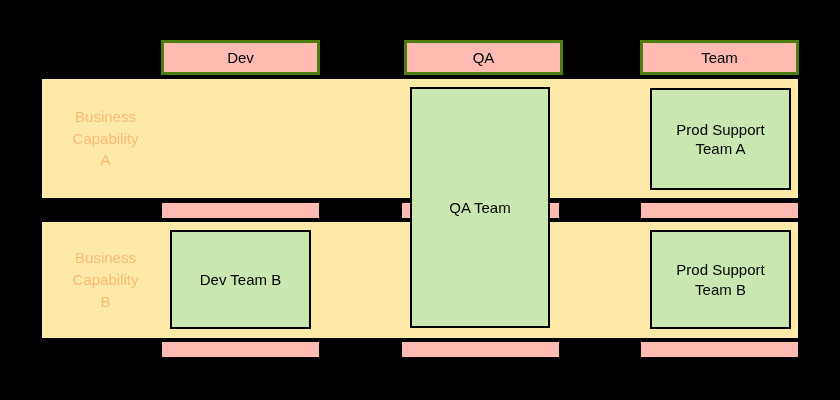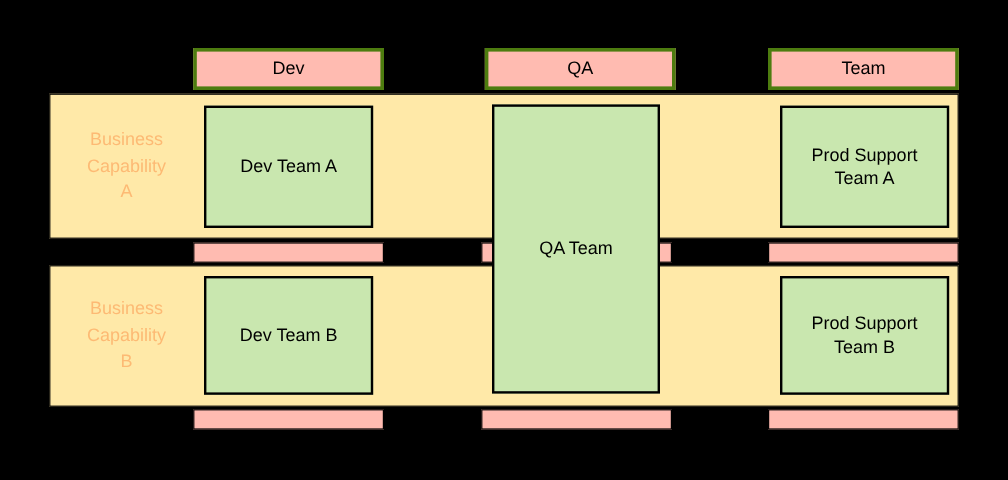--- a/index.html
+++ b/index.html
@@ -85,21 +85,20 @@
   <div class="box env-bar thin" style="left:401px; top:202px; width:159px; height:17px;"></div>
 
   <div class="box env-bar thin" style="left:640px; top:202px; width:159px; height:17px;"></div>
 
   <div class="box env-bar thin" style="left:161px; top:341px; width:159px; height:17px;"></div>
 
   <div class="box env-bar thin" style="left:401px; top:341px; width:159px; height:17px;"></div>
 
   <div class="box env-bar thin" style="left:640px; top:341px; width:159px; height:17px;"></div>
 
-  <div class="box team" style="left:170px; top:88px; width:141px; height:102px;">Dev Team A</div>
 
   <div class="box team" style="left:170px; top:230px; width:141px; height:99px;">Dev Team B</div>
 
   <div class="box team" style="left:410px; top:87px; width:140px; height:241px;">QA Team</div>
 
   <div class="box team" style="left:650px; top:88px; width:141px; height:102px;">Prod Support
 Team A</div>
 
   <div class="box team" style="left:650px; top:230px; width:141px; height:99px;">Prod Support
 Team B</div>

